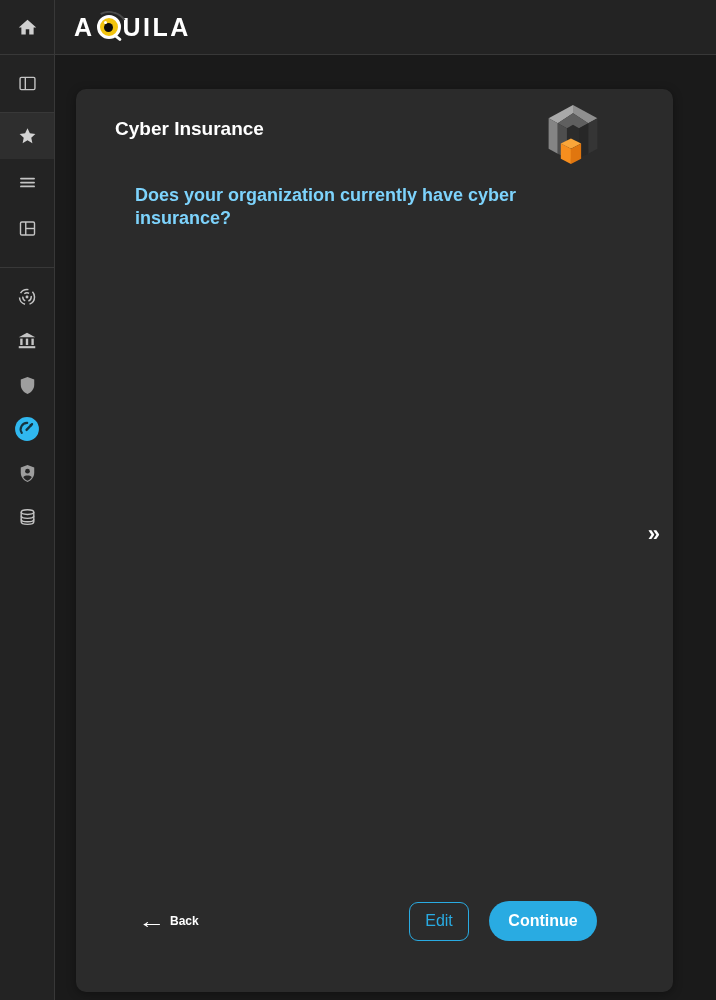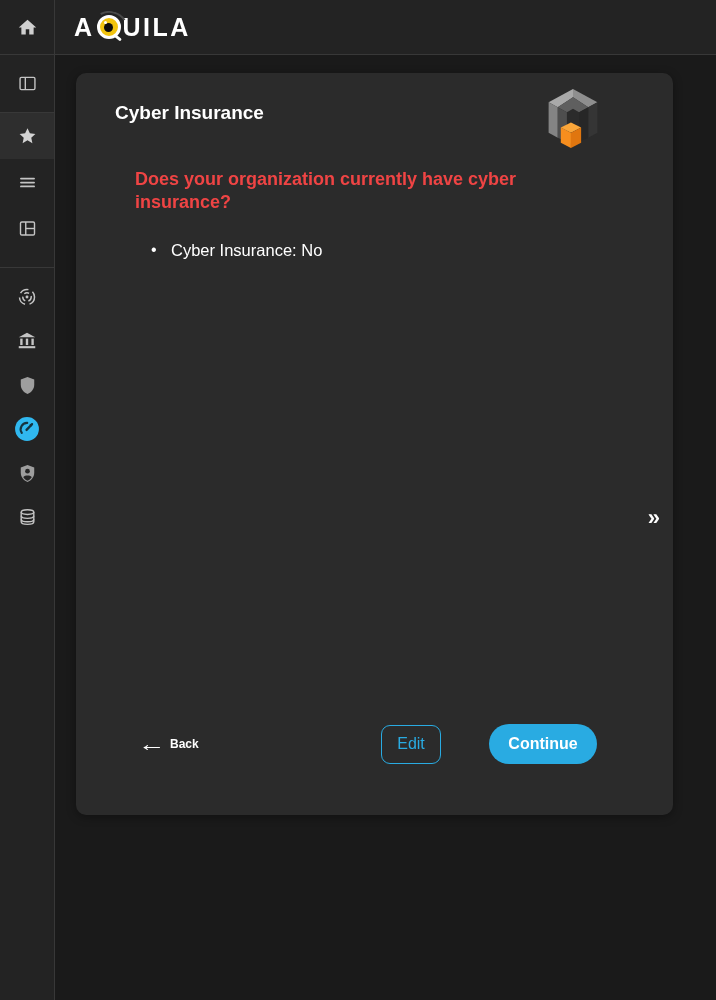--- a/index.html
+++ b/index.html
@@ -41,41 +41,41 @@
   .side-item{width:100%;display:flex;align-items:center;justify-content:center;cursor:pointer;}
   .side-item.collapse{height:58px;border-bottom:1px solid var(--divider);}
   .side-item.nav{height:46px;}
   .side-item.mod{height:44px;}
   .side-item.selected{background:#2e2e2e;}
   .side-divider{height:1px;background:var(--divider);margin:16px 0 7px 0;}
   .side-item svg{display:block;}
 
   
   .content{position:absolute;left:56px;top:56px;right:0;bottom:0;background:var(--page-bg);}
-  .card{position:absolute;left:20px;top:17px;width:597px;height:742px;background:var(--card-bg);
+  .card{position:absolute;left:20px;top:33px;width:597px;height:903px;background:var(--card-bg);
     border-radius:10px;box-shadow:0 2px 10px rgba(0,0,0,.35);}
   .card-title{position:absolute;left:39px;top:29px;font-size:19px;font-weight:700;color:#fff;}
   .card-logo{position:absolute;right:71px;top:16px;width:58px;height:63px;}
   .question{position:absolute;left:59px;top:95px;width:462px;font-size:18px;font-weight:700;
-    line-height:23px;color:#ef4444;}
+    line-height:23px;color:#7dd3fc;}
   .answers{position:absolute;left:59px;top:166px;list-style:none;}
   .answers li{position:relative;padding-left:36px;font-size:16.5px;line-height:22px;color:#fff;}
   .answers li::before{content:"•";position:absolute;left:16px;top:0;font-size:16px;color:#fff;}
   .expand{position:absolute;right:13px;top:434px;font-size:22px;font-weight:700;color:#fff;
     cursor:pointer;line-height:1;}
 
   
   .card-footer{position:absolute;left:65px;right:76px;bottom:51px;height:40px;
     display:flex;align-items:center;}
   .back{display:flex;align-items:center;gap:7px;cursor:pointer;color:#fff;}
   .back .arrow{font-size:22px;line-height:1;transform:scaleX(1.25);}
   .back .lbl{font-size:12px;font-weight:700;}
   .spacer{flex:1;}
   .btn{display:flex;align-items:center;justify-content:center;border-radius:9px;
-    font-family:inherit;font-size:16px;cursor:pointer;margin-left:28px;}
+    font-family:inherit;font-size:16px;cursor:pointer;}
   .btn-edit{width:60px;height:39px;background:transparent;border:1.5px solid var(--accent);
     color:var(--accent);margin-right:20px;font-weight:400;}
   .btn-continue{width:108px;height:40px;background:var(--accent);border:none;color:#fff;
     font-weight:700;border-radius:20px;}
 </style>
 </head>
 <body>
 
 <div class="app">
 
@@ -194,23 +194,20 @@
         <polygon points="13,18 22,23 22,52 13,48" fill="#4e4e4e"></polygon>
         <polygon points="52,13 43,18 43,48 52,43" fill="#353535"></polygon>
         <polygon points="43,18 34,23 34,52 43,48" fill="#272727"></polygon>
         <polygon points="26,33 36,38 26,43 16,38" fill="#faa63a"></polygon>
         <polygon points="16,38 26,43 26,58 16,53" fill="#f78e1e"></polygon>
         <polygon points="36,38 26,43 26,58 36,53" fill="#e0760f"></polygon>
       </svg>
 
       <h2 class="question">Does your organization currently have cyber insurance?</h2>
 
-      <ul class="answers">
-        <li>Cyber Insurance: No</li>
-      </ul>
 
       <div class="expand">»</div>
 
       <div class="card-footer">
         <div class="back">
           <span class="arrow">←</span>
           <span class="lbl">Back</span>
         </div>
         <div class="spacer"></div>
         <button class="btn btn-edit">Edit</button>

